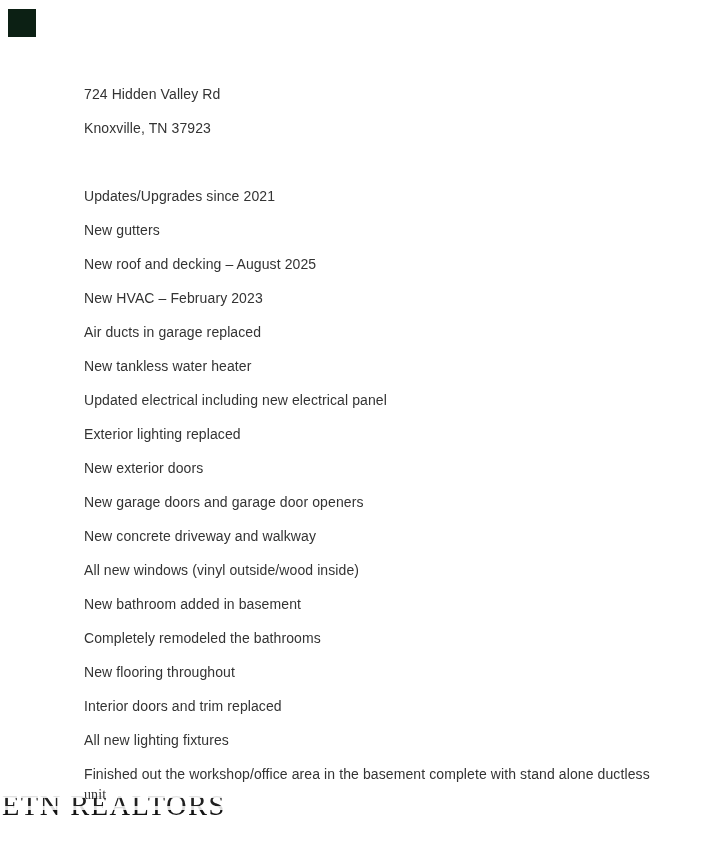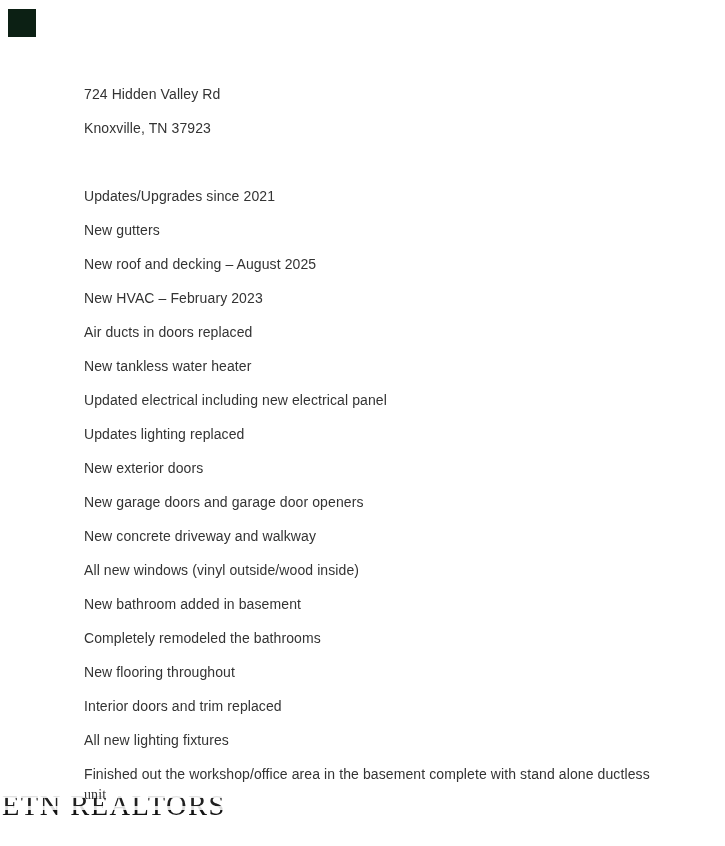--- a/index.html
+++ b/index.html
@@ -82,24 +82,24 @@
 
   <div class="doc">
     <p class="line">724 Hidden Valley Rd</p>
     <p class="line">Knoxville, TN 37923</p>
     <p class="line blank"></p>
     <p class="line">Updates/Upgrades since 2021</p>
     <div>
         <p class="line">New gutters</p>
         <p class="line">New roof and decking – August 2025</p>
         <p class="line">New HVAC – February 2023</p>
-        <p class="line">Air ducts in doors replaced</p>
+        <p class="line">Air ducts in garage replaced</p>
         <p class="line">New tankless water heater</p>
         <p class="line">Updated electrical including new electrical panel</p>
-        <p class="line">Updates lighting replaced</p>
+        <p class="line">Exterior lighting replaced</p>
         <p class="line">New exterior doors</p>
         <p class="line">New garage doors and garage door openers</p>
         <p class="line">New concrete driveway and walkway</p>
         <p class="line">All new windows (vinyl outside/wood inside)</p>
         <p class="line">New bathroom added in basement</p>
         <p class="line">Completely remodeled the bathrooms</p>
         <p class="line">New flooring throughout</p>
         <p class="line">Interior doors and trim replaced</p>
         <p class="line">All new lighting fixtures</p>
         <p class="line">Finished out the workshop/office area in the basement complete with stand alone ductless</p>

